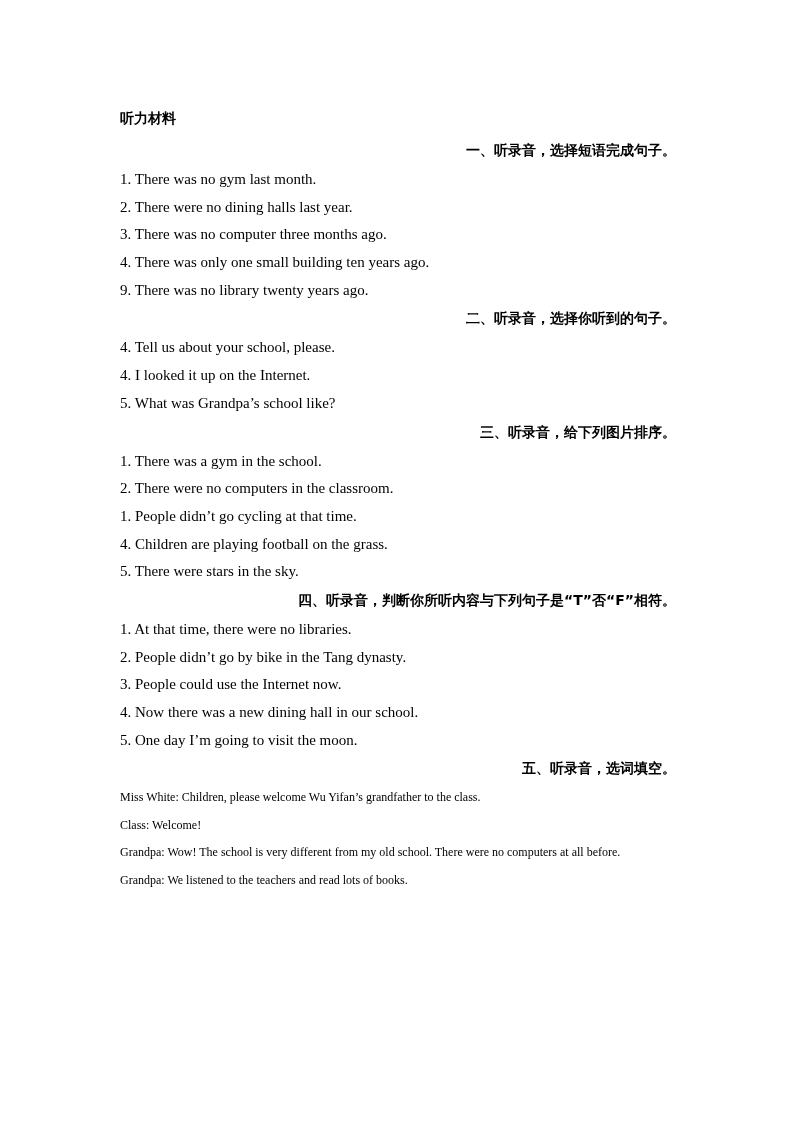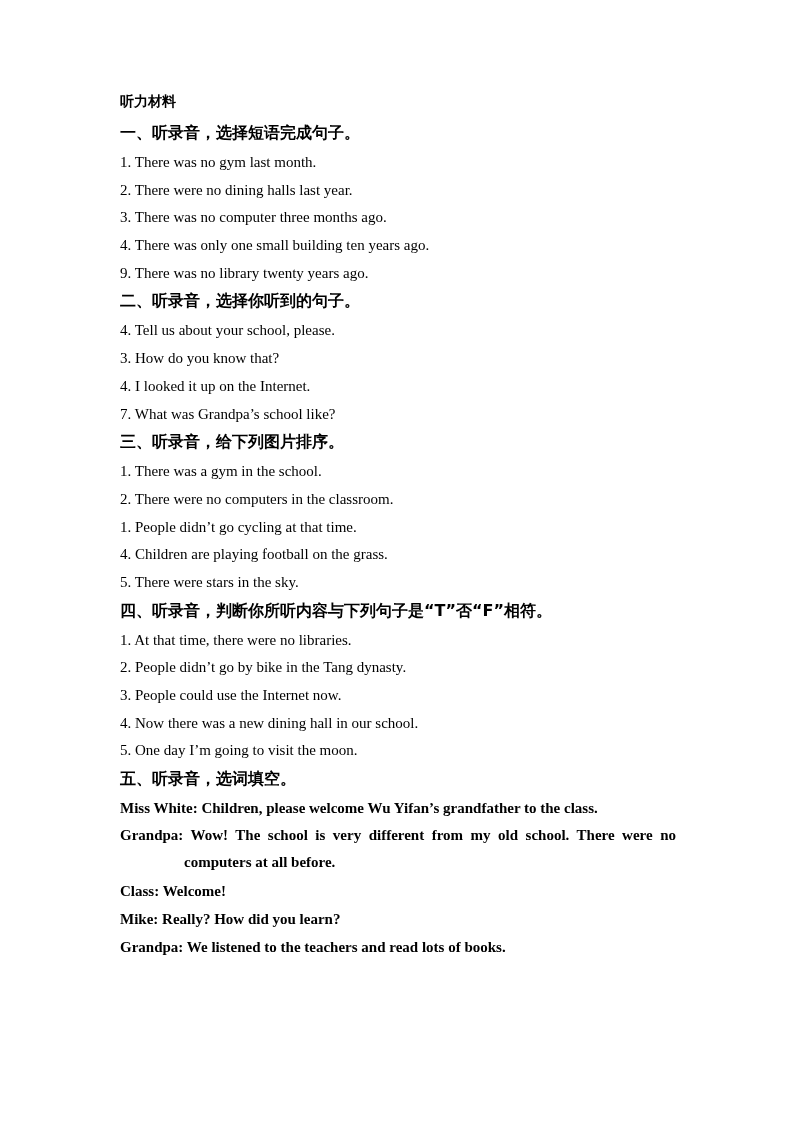--- a/index.html
+++ b/index.html
@@ -1,45 +1,44 @@
 <!DOCTYPE html>
 <html><head>
   <meta charset="utf-8">
   <style>
     html, body { margin: 0; padding: 0; background: #ffffff; }
     body { width: 793px; height: 1122px; position: relative; overflow: hidden; color: #000; }
-    .page { position: absolute; left: 120px; top: 91px; width: 556px; }
+    .page { position: absolute; left: 120px; top: 108px; width: 556px; }
     .title { font-family: "DejaVu Sans", sans-serif; font-size: 14px; font-weight: bold; height: 21px; line-height: 21px; margin-bottom: 10px; }
-    .section-heading { font-family: "DejaVu Sans", sans-serif; font-size: 16px; font-weight: bold; height: 22px; line-height: 22px; margin-bottom: 8px; }
+    .section-heading { font-family: "DejaVu Sans", sans-serif; font-size: 14px; font-weight: bold; height: 22px; line-height: 22px; margin-bottom: 8px; text-align: right; }
     .line { font-family: "Liberation Serif", serif; font-size: 15px; height: 20px; line-height: 20px; margin-bottom: 7.7px; white-space: nowrap; }
     .section { margin-bottom: 0; }
-    .dialog-line { font-family: "Liberation Serif", serif; font-size: 15px; line-height: 20px; margin-bottom: 7.7px; font-weight: bold; }
+    .dialog-line { font-family: "Liberation Serif", serif; font-size: 12px; line-height: 20px; margin-bottom: 7.7px; }
     .dialog-line.justify { text-align: justify; text-align-last: left; padding-left: 64px; text-indent: -64px; line-height: 27.7px; margin-top: -4px; margin-bottom: 4px;}
   </style>
 </head>
 <body>
 
 <div class="page">
   <div class="title">听力材料</div>
 
   <div class="section">
     <div class="section-heading">一、听录音，选择短语完成句子。</div>
     <div class="line">1. There was no gym last month.</div>
     <div class="line">2. There were no dining halls last year.</div>
     <div class="line">3. There was no computer three months ago.</div>
     <div class="line">4. There was only one small building ten years ago.</div>
     <div class="line">9. There was no library twenty years ago.</div>
   </div>
 
   <div class="section">
     <div class="section-heading">二、听录音，选择你听到的句子。</div>
     <div class="line">4. Tell us about your school, please.</div>
-    <div class="line">3. How do you know that?</div>
     <div class="line">4. I looked it up on the Internet.</div>
-    <div class="line">7. What was Grandpa’s school like?</div>
+    <div class="line">5. What was Grandpa’s school like?</div>
   </div>
 
   <div class="section">
     <div class="section-heading">三、听录音，给下列图片排序。</div>
     <div class="line">1. There was a gym in the school.</div>
     <div class="line">2. There were no computers in the classroom.</div>
     <div class="line">1. People didn’t go cycling at that time.</div>
     <div class="line">4. Children are playing football on the grass.</div>
     <div class="line">5. There were stars in the sky.</div>
   </div>
@@ -49,18 +48,17 @@
     <div class="line">1. At that time, there were no libraries.</div>
     <div class="line">2. People didn’t go by bike in the Tang dynasty.</div>
     <div class="line">3. People could use the Internet now.</div>
     <div class="line">4. Now there was a new dining hall in our school.</div>
     <div class="line">5. One day I’m going to visit the moon.</div>
   </div>
 
   <div class="section">
     <div class="section-heading">五、听录音，选词填空。</div>
     <div class="dialog-line">Miss White: Children, please welcome Wu Yifan’s grandfather to the class.</div>
+    <div class="dialog-line">Class: Welcome!</div>
     <div class="dialog-line justify">Grandpa: Wow! The school is very different from my old school. There were no computers at all before.</div>
-    <div class="dialog-line">Class: Welcome!</div>
-    <div class="dialog-line">Mike: Really? How did you learn?</div>
     <div class="dialog-line">Grandpa: We listened to the teachers and read lots of books.</div>
   </div>
 </div>
 
 </body></html>

